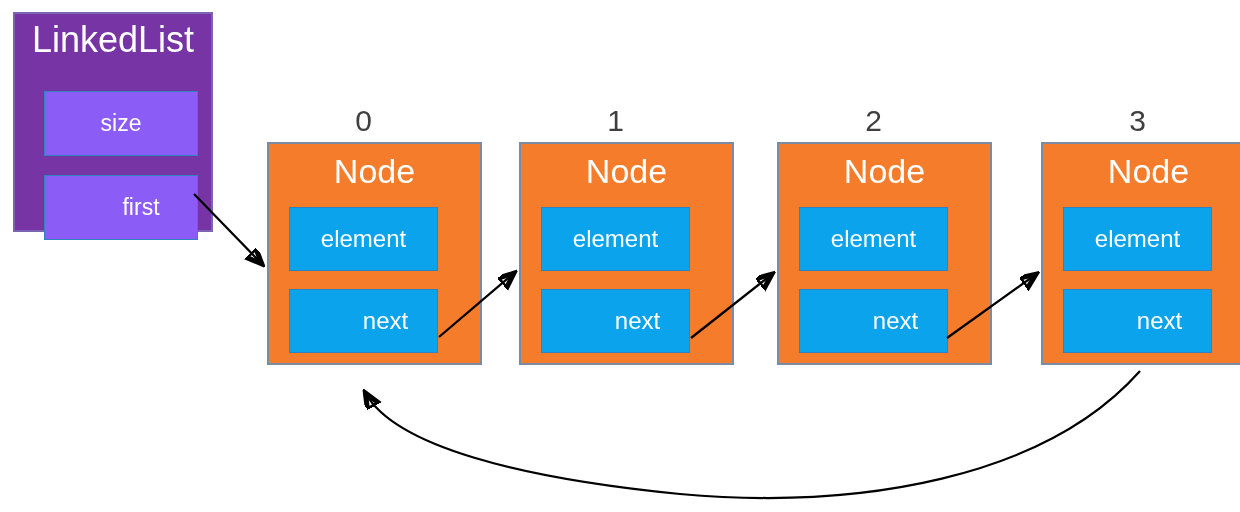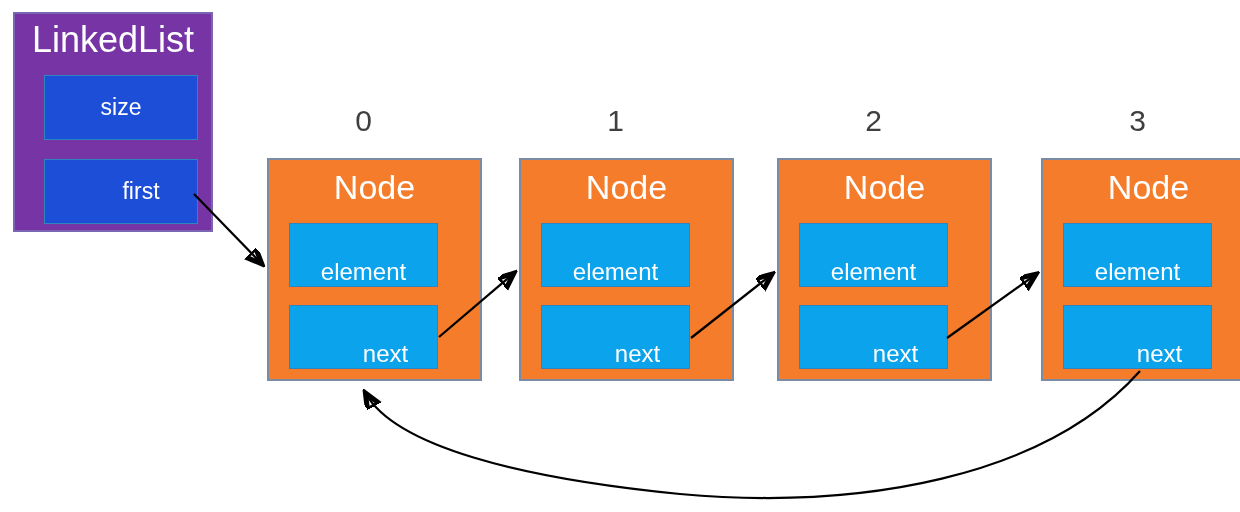--- a/index.html
+++ b/index.html
@@ -11,40 +11,40 @@
   .ll-box {
     position:absolute; left:13px; top:12px; width:200px; height:220px;
     background:#7634a4; border:2px solid #7b64b2; box-sizing:border-box;
   }
   .ll-title {
     position:absolute; left:0; top:8px; width:100%; text-align:center;
     color:#ffffff; font-size:36px; line-height:1; letter-spacing:0px;
   }
   .ll-field {
     position:absolute; left:29px; width:154px; height:65px;
-    background:#1d4ed8; border:1px solid #2e84bf; box-sizing:border-box;
+    background:#8b5cf6; border:1px solid #2e84bf; box-sizing:border-box;
     display:flex; align-items:center; justify-content:center;
-    color:#ffffff; font-size:23px;
+    color:#ffffff; font-size:23px;margin-top:16px;
   }
   .ll-field.size  { top:61px; }
   .ll-field.first { top:145px;padding-left:40px; }
 
   
   .node {
-    position:absolute; top:158px; width:215px; height:223px;
+    position:absolute; top:142px; width:215px; height:223px;
     background:#f47c2b; border:2px solid #7a8ba3; box-sizing:border-box;
   }
   .node-title {
     position:absolute; left:0; top:7px; width:100%; text-align:center;
     color:#ffffff; font-size:34px; line-height:1.2;
   }
   .node-field {
     position:absolute; left:20px; width:149px; height:64px;
     background:#0aa3ec; border:1px solid #2e84bf; box-sizing:border-box;
-    display:flex; align-items:flex-end; justify-content:center;
+    display:flex; align-items:center; justify-content:center;
     color:#ffffff; font-size:24px;
   }
   .node-field.element { top:63px; }
   .node-field.next    { top:145px;padding-left:44px; }
 
   .node-index {
     position:absolute; top:106px; width:193px; text-align:center;
     color:#3f3f3f; font-size:30px; line-height:1;
   }
 

